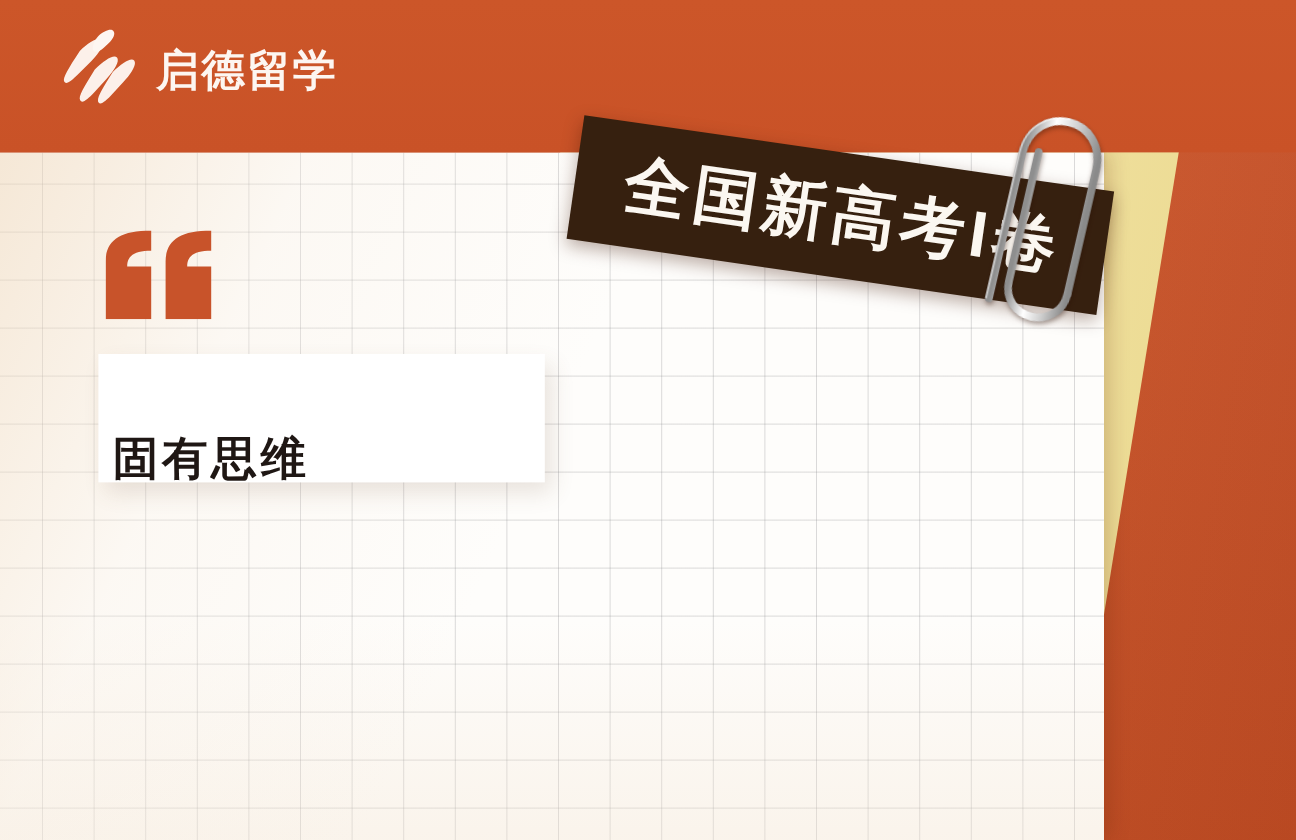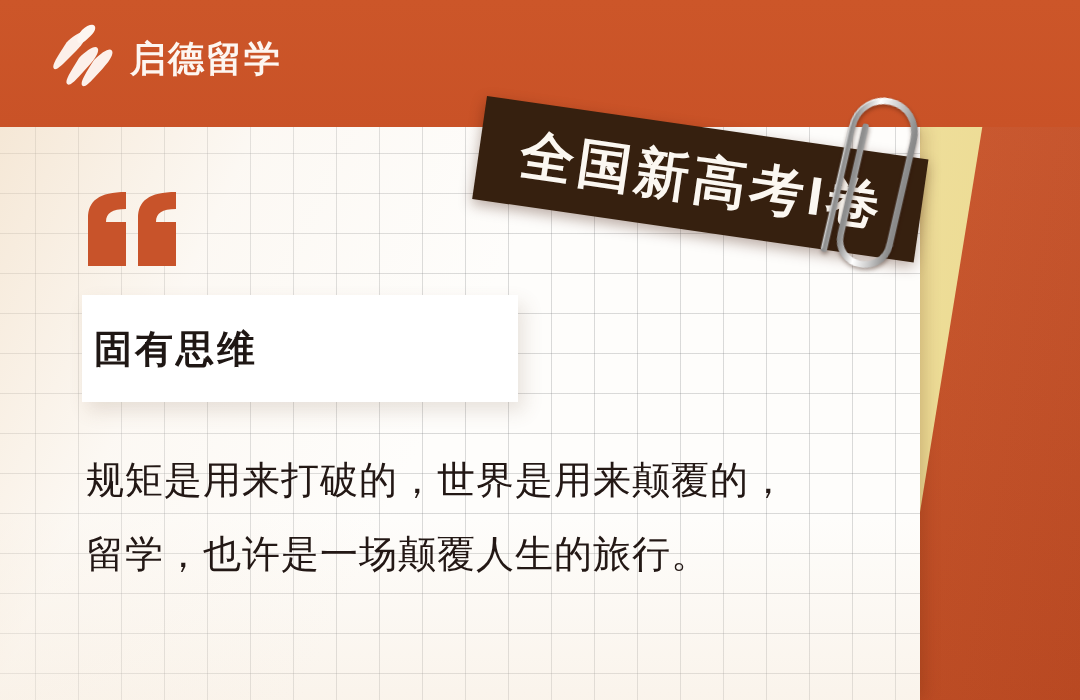--- a/index.html
+++ b/index.html
@@ -165,27 +165,27 @@
     z-index: 5;
     width: 90px;
     height: 74px;
   }
 
   
   .heading-card {
     position: absolute;
     left: 82px;
     top: 295px;
-    width: 436px;
+    width: 372px;
     height: 107px;
     background: #ffffff;
     z-index: 5;
     box-shadow: 6px 9px 18px rgba(120,90,60,.16);
     display: flex;
-    align-items: center;
+    align-items: flex-end;
   }
   .heading-text {
     margin-left: 12px;
     color: #1f1714;
     font-size: 38px;
     font-weight: 700;
     letter-spacing: 3px;
     line-height: 1;
   }
 
@@ -260,18 +260,14 @@
     <g fill="#c8532a">
       <path d="M0 74 L0 26 C0 9 11 0 38 0 L38 17 C24 17 18 21 18 30 L38 30 L38 74 Z"></path>
       <path d="M50 74 L50 26 C50 9 61 0 88 0 L88 17 C74 17 68 21 68 30 L88 30 L88 74 Z"></path>
     </g>
   </svg>
 
   <div class="heading-card">
     <span class="heading-text">固有思维</span>
   </div>
 
-  <div class="body-copy">
-    <span class="body-line">规矩是用来打破的，世界是用来颠覆的，</span>
-    <span class="body-line">留学，也许是一场颠覆人生的旅行。</span>
-  </div>
 
 </div>
 
 </body></html>

